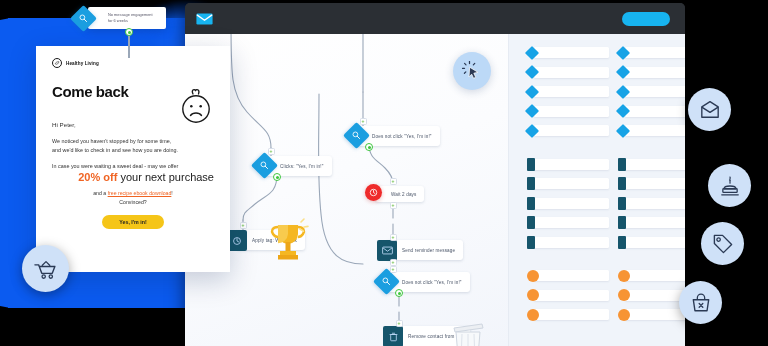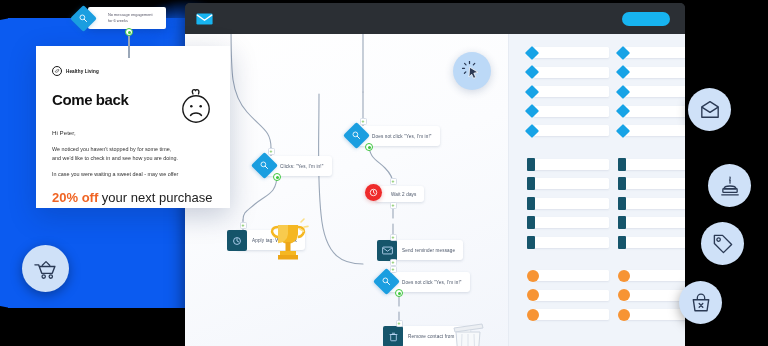--- a/index.html
+++ b/index.html
@@ -225,25 +225,25 @@
     background: #bcd9f7;
     display: flex; align-items: center; justify-content: center;
     z-index: 20;
     box-shadow: 0 2px 8px rgba(30,60,110,0.2);
   }
 
   
   .email-card {
     position: absolute;
     left: 36px; top: 46px;
-    width: 194px; height: 162px;
+    width: 194px; height: 226px;
     background: #ffffff;
     box-shadow: 0 8px 26px rgba(10,30,80,0.22);
     z-index: 30;
-    padding: 20px 16px;
+    padding: 12px 16px;
     overflow: hidden;
   }
   .brand-row {
     display: flex; align-items: center; gap: 4px;
     margin-bottom: 16px;
   }
   .brand-mark {
     width: 10px; height: 10px;
     border-radius: 50%;
     border: 0.9px solid #1a1a1a;
@@ -279,23 +279,23 @@
     color: #333;
   }
   .body-line {
     margin-top: 9px;
     font-size: 5.4px;
     color: #333;
     line-height: 1.55;
   }
   .body-line2 { margin-top: 8px; }
   .offer {
-    margin-top: 12px;
-    text-align: left;
-    font-size: 13px;
+    margin-top: 1px;
+    text-align: right;
+    font-size: 11px;
     color: #222;
     font-weight: 500;
   }
   .offer b { color: #f06423; font-weight: bold; }
   .sub-offer {
     margin-top: 6px;
     text-align: center;
     font-size: 5.2px;
     color: #333;
     line-height: 1.6;

